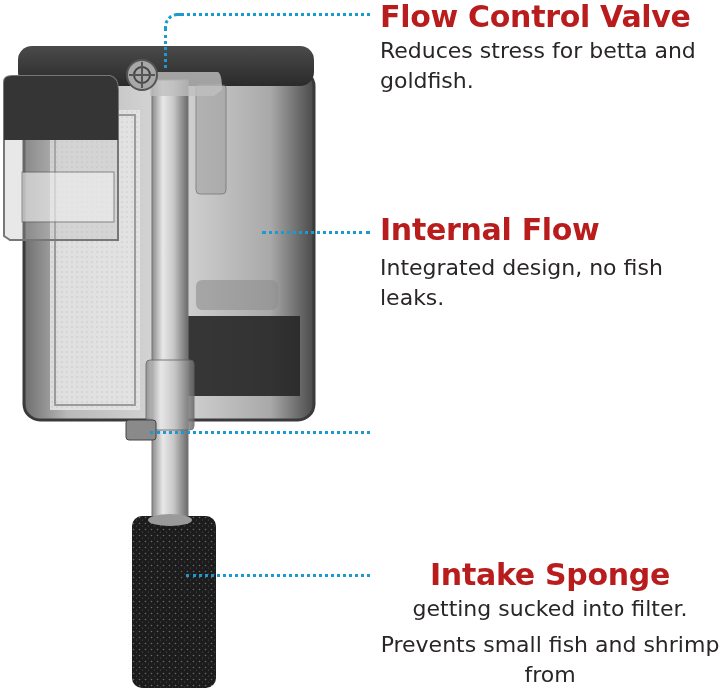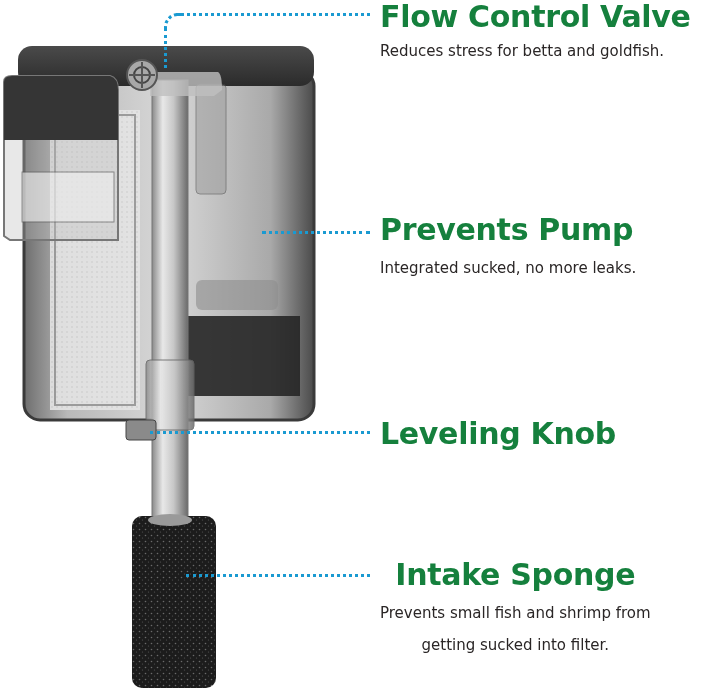--- a/index.html
+++ b/index.html
@@ -1,21 +1,21 @@
 <!DOCTYPE html>
 <html><head>
 <meta charset="utf-8">
 <style>
   html, body { margin: 0; padding: 0; background: #ffffff; }
   body { width: 720px; height: 693px; position: relative; overflow: hidden;
          font-family: "DejaVu Sans", "Liberation Sans", sans-serif; color: #231f1f; }
   .product { position: absolute; left: 0; top: 0; width: 330px; height: 693px; }
   .feature { position: absolute; left: 380px; }
-  .feature .title { font-weight: bold; font-size: 30px; line-height: 34px; letter-spacing: -0.3px; color: #15803d; white-space: nowrap; }
-  .feature .desc { font-size: 15px; line-height: 30px; color: #2a2626; margin-top: 6px; }
+  .feature .title { font-weight: bold; font-size: 30px; line-height: 34px; letter-spacing: -0.3px; color: #b91c1c; white-space: nowrap; }
+  .feature .desc { font-size: 22px; line-height: 30px; color: #2a2626; margin-top: 6px; }
   .leader { position: absolute; height: 0; border-top: 3px dotted #1a9ad1; }
   .leader-v { position: absolute; width: 0; border-left: 3px dotted #1a9ad1; }
   .leader-curve { position: absolute; width: 14px; height: 14px; border-top: 3px dotted #1a9ad1; border-left: 3px dotted #1a9ad1; border-top-left-radius: 14px; }
 </style>
 </head>
 <body>
 
 <svg class="product" viewBox="0 0 330 693" xmlns="http://www.w3.org/2000/svg">
   <defs>
     <linearGradient id="tank" x1="0" x2="1" y1="0" y2="0">
@@ -89,25 +89,24 @@
 <div class="leader" style="left:262px; top:231px; width:108px;"></div>
 <div class="leader" style="left:150px; top:431px; width:220px;"></div>
 <div class="leader" style="left:186px; top:574px; width:184px;"></div>
 
 <div class="feature" style="top:0px;">
   <div class="title">Flow Control Valve</div>
   <div class="desc" style="margin-top:2px;">Reduces stress for betta and goldfish.</div>
 </div>
 
 <div class="feature" style="top:213px;">
-  <div class="title">Prevents Pump</div>
-  <div class="desc">Integrated sucked, no more leaks.</div>
+  <div class="title">Internal Flow</div>
+  <div class="desc">Integrated design, no fish leaks.</div>
 </div>
 
 <div class="feature" style="top:417px;">
-  <div class="title">Leveling Knob</div>
 </div>
 
 <div class="feature" style="top:558px;text-align:center;">
   <div class="title">Intake Sponge</div>
+  <div class="desc" style="margin-top:2px;">getting sucked into filter.</div>
   <div class="desc">Prevents small fish and shrimp from</div>
-  <div class="desc" style="margin-top:2px;">getting sucked into filter.</div>
 </div>
 
 </body></html>

